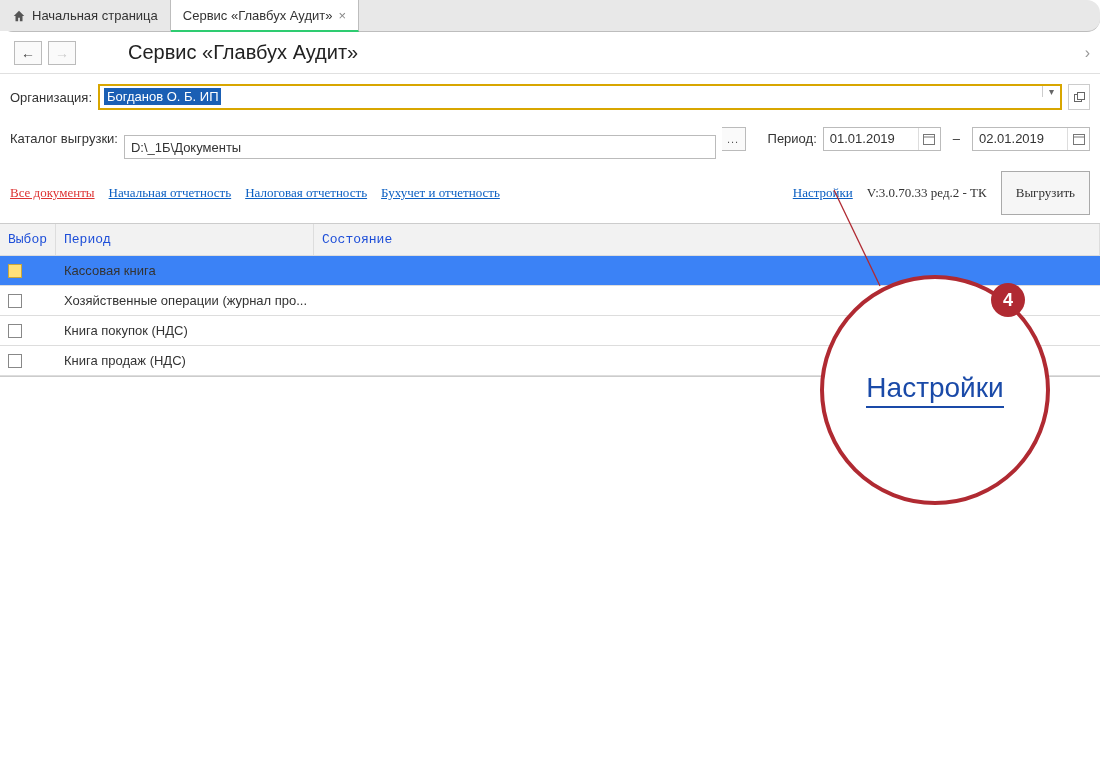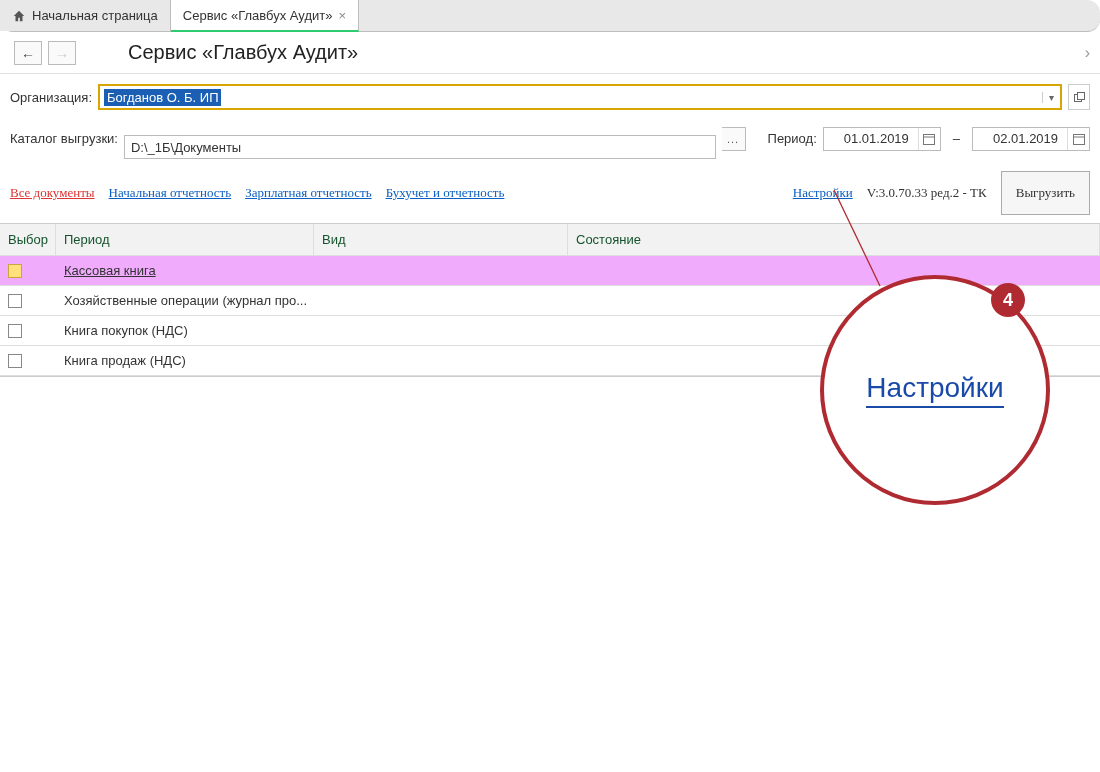--- a/index.html
+++ b/index.html
@@ -89,21 +89,21 @@
     margin-bottom: 8px;
     gap: 6px;
   }
   .form-label {
     white-space: nowrap;
     color: #333;
   }
   .org-wrap {
     flex: 1;
     display: flex;
-    align-items: center;
+    align-items: flex-start;
     border: 2px solid #d8a600;
     height: 26px;
   }
   .org-input {
     flex: 1;
     background: #fff;
     padding: 2px 4px;
     display: flex;
     align-items: center;
   }
@@ -156,21 +156,21 @@
     color: #555;
     letter-spacing: 1px;
     font-size: 11px;
   }
   .date-input {
     width: 118px;
     border: 1px solid #bbb;
     height: 24px;
     display: flex;
     align-items: center;
-    padding-left: 20px;
+    padding-left: 6px;
     text-align: center;
   }
   .date-input .cal {
     margin-left: auto;
     width: 22px;
     height: 22px;
     border-left: 1px solid #ddd;
     display: flex;
     align-items: center;
     justify-content: center;
@@ -214,41 +214,41 @@
     border-bottom: 1px solid #ccc;
     margin: 0;
   }
   .thead, .trow {
     display: flex;
     height: 30px;
     align-items: stretch;
     border-bottom: 1px solid #ddd;
   }
   .thead { background: #f2f2f2; height: 32px; }
-  .thead .cell { color: #14532d; border-right: 1px solid #ddd; }
+  .thead .cell { color: #1d4ed8; border-right: 1px solid #ddd; font-family: Liberation Mono, monospace; }
   .cell {
     padding: 0 8px;
     display: flex;
     align-items: center;
     overflow: hidden;
     white-space: nowrap;
     text-overflow: ellipsis;
   }
   .col-select { width: 56px; justify-content: flex-start; }
   .col-name   { width: 256px; }
   .col-period { width: 258px; }
   .col-type   { width: 254px; }
   .col-state  { flex: 1; }
   .checkbox {
     width: 14px;
     height: 14px;
     border: 1px solid #888;
     background: #fff;
   }
-  .trow.highlight { background: #f0abfc; text-decoration: underline; }
+  .trow.highlight { background: #3b82f6; }
   .trow.highlight .checkbox { background: #ffe07a; border-color: #caa63a; }
   .callout {
     position: absolute;
     left: 820px;
     top: 275px;
     width: 230px;
     height: 230px;
     border: 4px solid #b02a32;
     border-radius: 50%;
     background: #fff;
@@ -353,35 +353,34 @@
             <line x1="0.5" y1="4" x2="11.5" y2="4" stroke="#777"></line>
           </svg>
       </span>
     </div>
   </div>
 </div>
 
 <div class="links-row">
   <span class="link active">Все документы</span>
   <span class="link">Начальная отчетность</span>
-  <span class="link">Зарплатная отчетность</span>
+  <span class="link">Налоговая отчетность</span>
   <span class="link">Бухучет и отчетность</span>
   <span class="spacer"></span>
   <span class="link">Настройки</span>
   <span class="version-text">V:3.0.70.33 ред.2 -  ТК</span>
   <div class="btn">
     <span>Выгрузить</span>
   </div>
 </div>
 
 <div class="table">
   <div class="thead">
     <div class="cell col-select">Выбор</div>
     <div class="cell col-period">Период</div>
-    <div class="cell col-type">Вид</div>
     <div class="cell col-state">Состояние</div>
   </div>
   <div class="tbody-wrap" id="tbody">
       <div class="trow highlight">
         <div class="cell col-select">
           <span class="checkbox"></span>
         </div>
         <div class="cell col-name">Кассовая книга</div>
         <div class="cell col-period"></div>
         <div class="cell col-type"></div>

